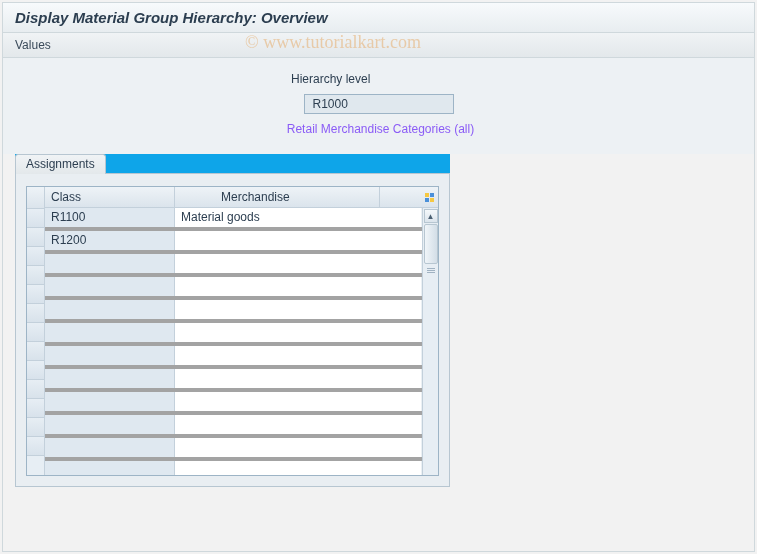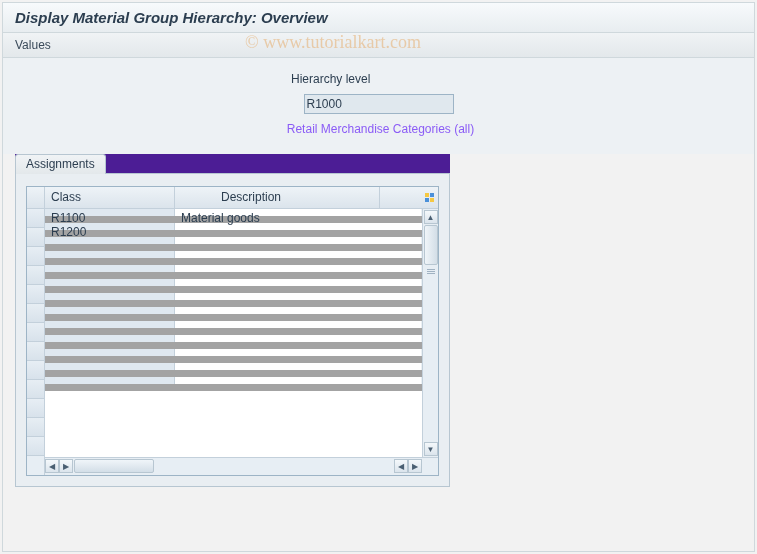--- a/index.html
+++ b/index.html
@@ -46,34 +46,34 @@
     .field-label {
       width: 175px;
       font-size: 12px;
       color: #2c3e50;
     }
     .field-input {
       width: 150px;
       height: 20px;
       background: #e0e8ee;
       border: 1px solid #9db4c6;
-      padding: 2px 2px;
+      padding: 2px 8px;
       font-size: 12px;
       color: #2c3e50;
       font-family: inherit;
     }
     .field-desc {
       font-size: 12px;
       color: #8b5cf6;
       margin-left: 4px;
     }
     .panel {
       margin: 0 12px 12px 12px;
       width: 435px;
-      background: #4c1d95;
+      background: #0ea5e9;
     }
     .panel-tab-row {
       display: flex;
       height: 20px;
     }
     .panel-tab {
       background: linear-gradient(to bottom, #f0f3f5, #e3e8eb);
       border: 1px solid #b7c6d1;
       border-bottom: none;
       padding: 2px 10px;
@@ -157,22 +157,22 @@
       flex: 1;
       display: flex;
       position: relative;
     }
     .grid-rows {
       flex: 1;
       background: #fff;
     }
     .grid-row {
       display: flex;
-      height: 14px;
-      border-bottom: 7px solid #a3a3a3;
+      height: 23px;
+      border-bottom: 4px solid #a3a3a3;
     }
     .grid-cell {
       padding: 2px 6px;
       font-size: 12px;
       color: #2c3e50;
       border-right: 1px solid #eaf0f4;
     }
     .grid-cell.col-class {
       background: #dfe8f0;
       border-right: 1px solid #c3d0db;
@@ -299,21 +299,21 @@
           <div class="selector-cell"></div>
           <div class="selector-cell"></div>
           <div class="selector-cell"></div>
           <div class="selector-cell"></div>
           <div class="selector-cell"></div>
           <div class="selector-cell"></div>
         </div>
         <div class="grid-main">
           <div class="grid-header">
             <div class="grid-header-cell col-class">Class</div>
-            <div class="grid-header-cell col-desc">Description</div>
+            <div class="grid-header-cell col-desc">Merchandise</div>
             <div class="grid-header-config">
               <div class="config-icon">
                 <span></span>
                   <span></span>
                   <span></span>
                   <span></span>
               </div>
             </div>
           </div>
           <div class="grid-body">

